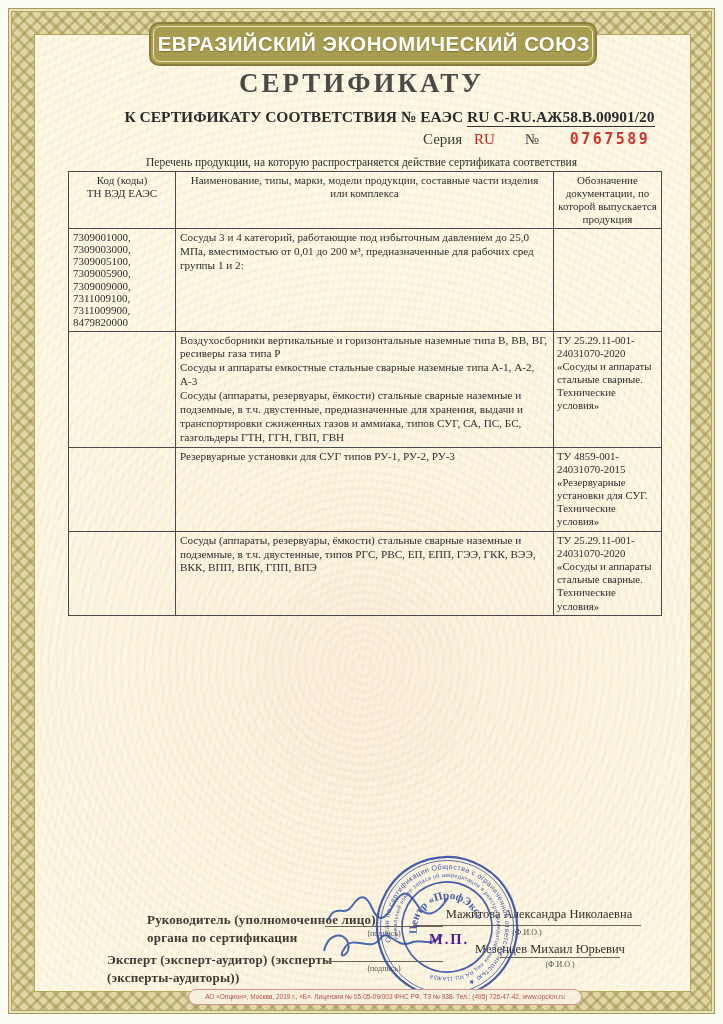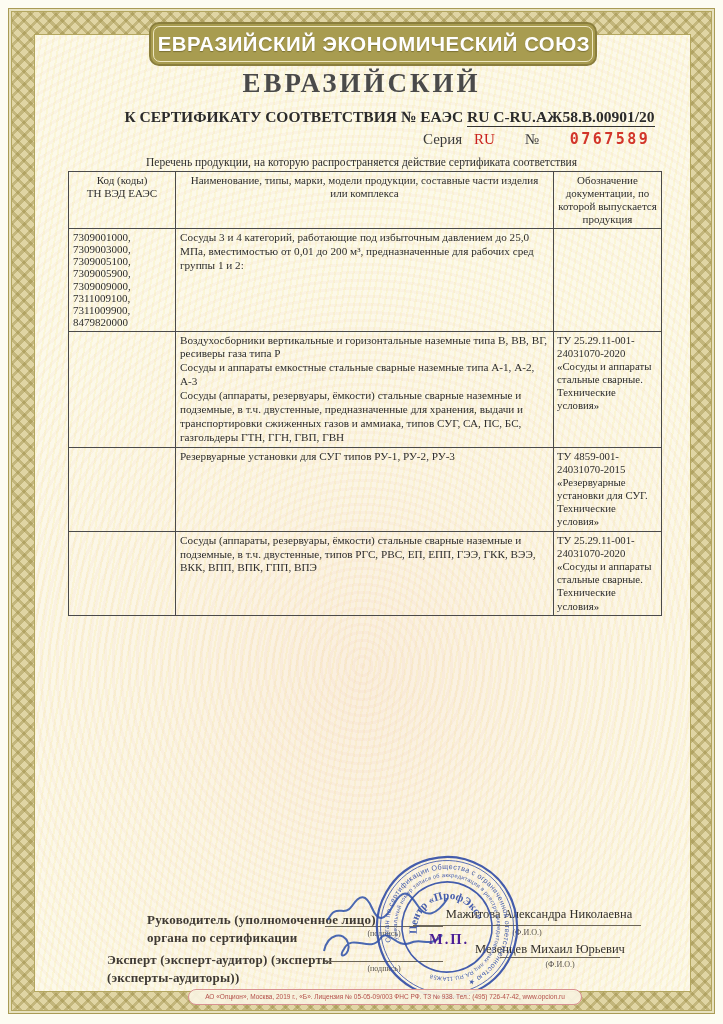--- a/index.html
+++ b/index.html
@@ -79,21 +79,21 @@
 <body>
 
 <div class="page">
   <div class="frame"></div>
   <div class="inner"></div>
 
   <div class="banner">
     <span>ЕВРАЗИЙСКИЙ ЭКОНОМИЧЕСКИЙ СОЮЗ</span>
   </div>
 
-  <div class="doc-title">ЕВРАЗИЙСКИЙ</div>
+  <div class="doc-title">СЕРТИФИКАТУ</div>
 
   <div class="doc-subtitle"><span>К СЕРТИФИКАТУ СООТВЕТСТВИЯ № ЕАЭС </span><span class="u">RU C-RU.АЖ58.В.00901/20</span></div>
 
   <div class="serial-row">
     <span class="lbl">Серия</span>
     <span class="series">RU</span>
     <span class="nsign">№</span>
     <span class="num">0767589</span>
   </div>
 

